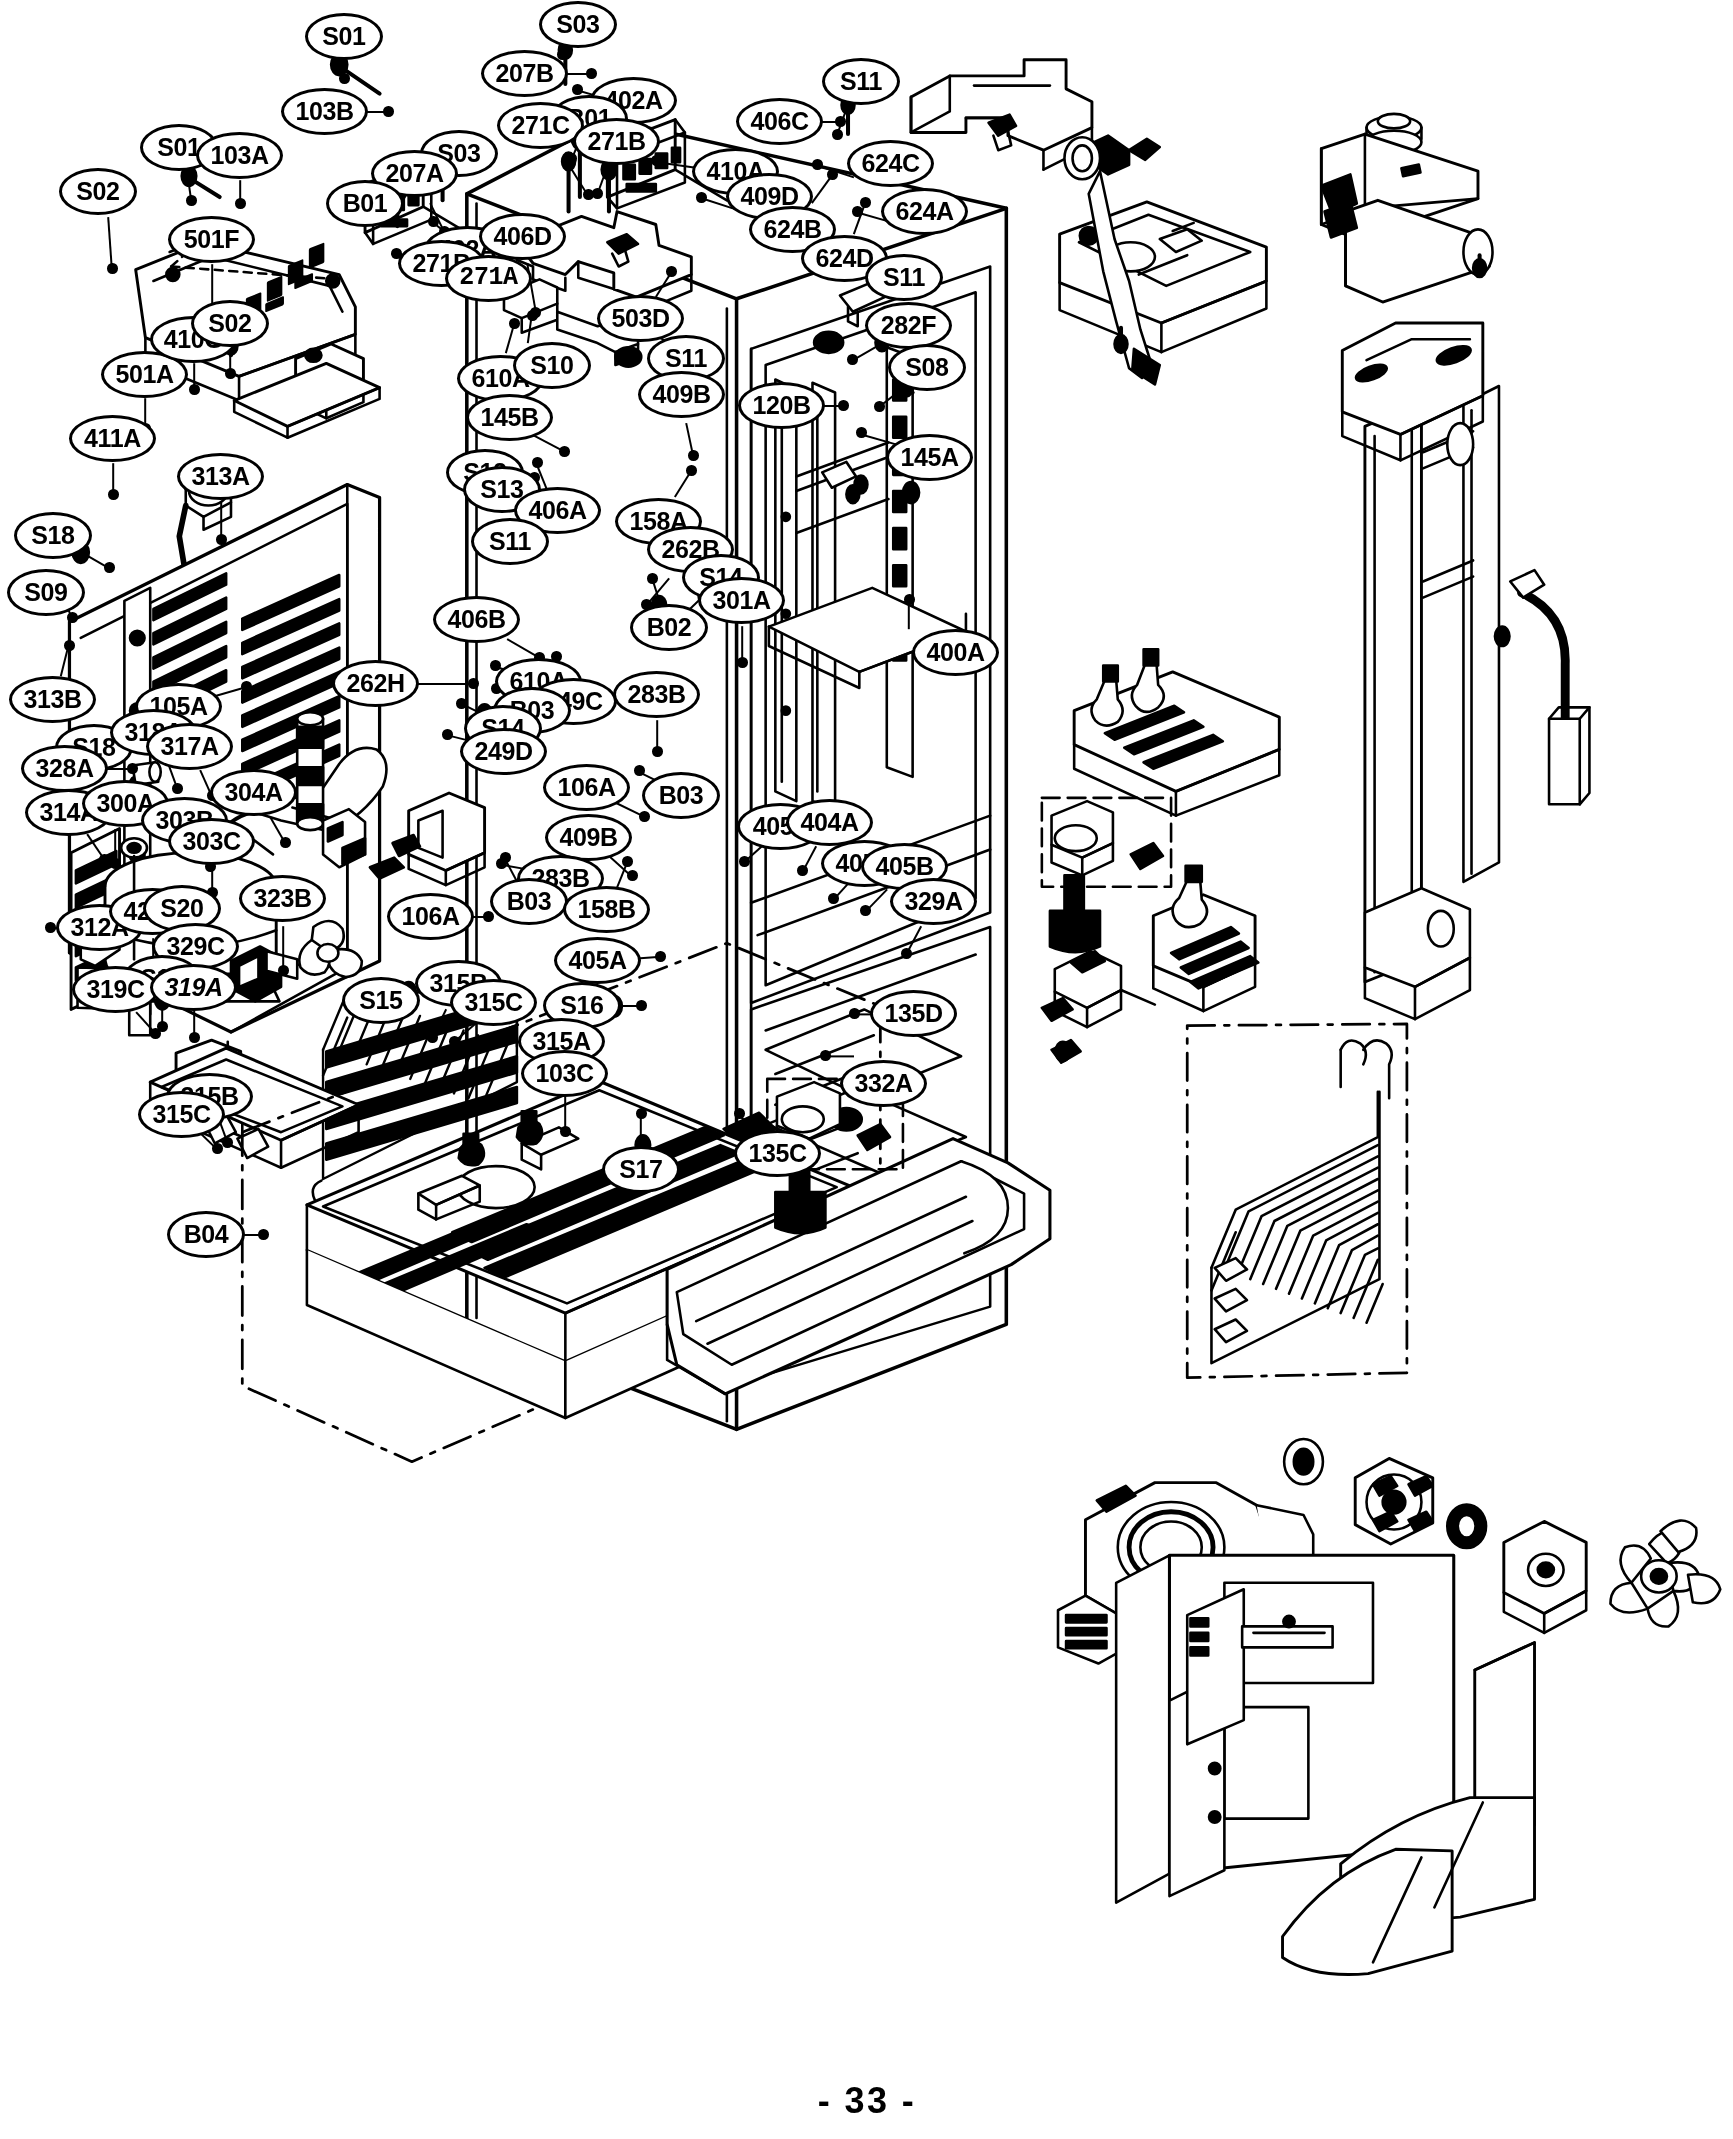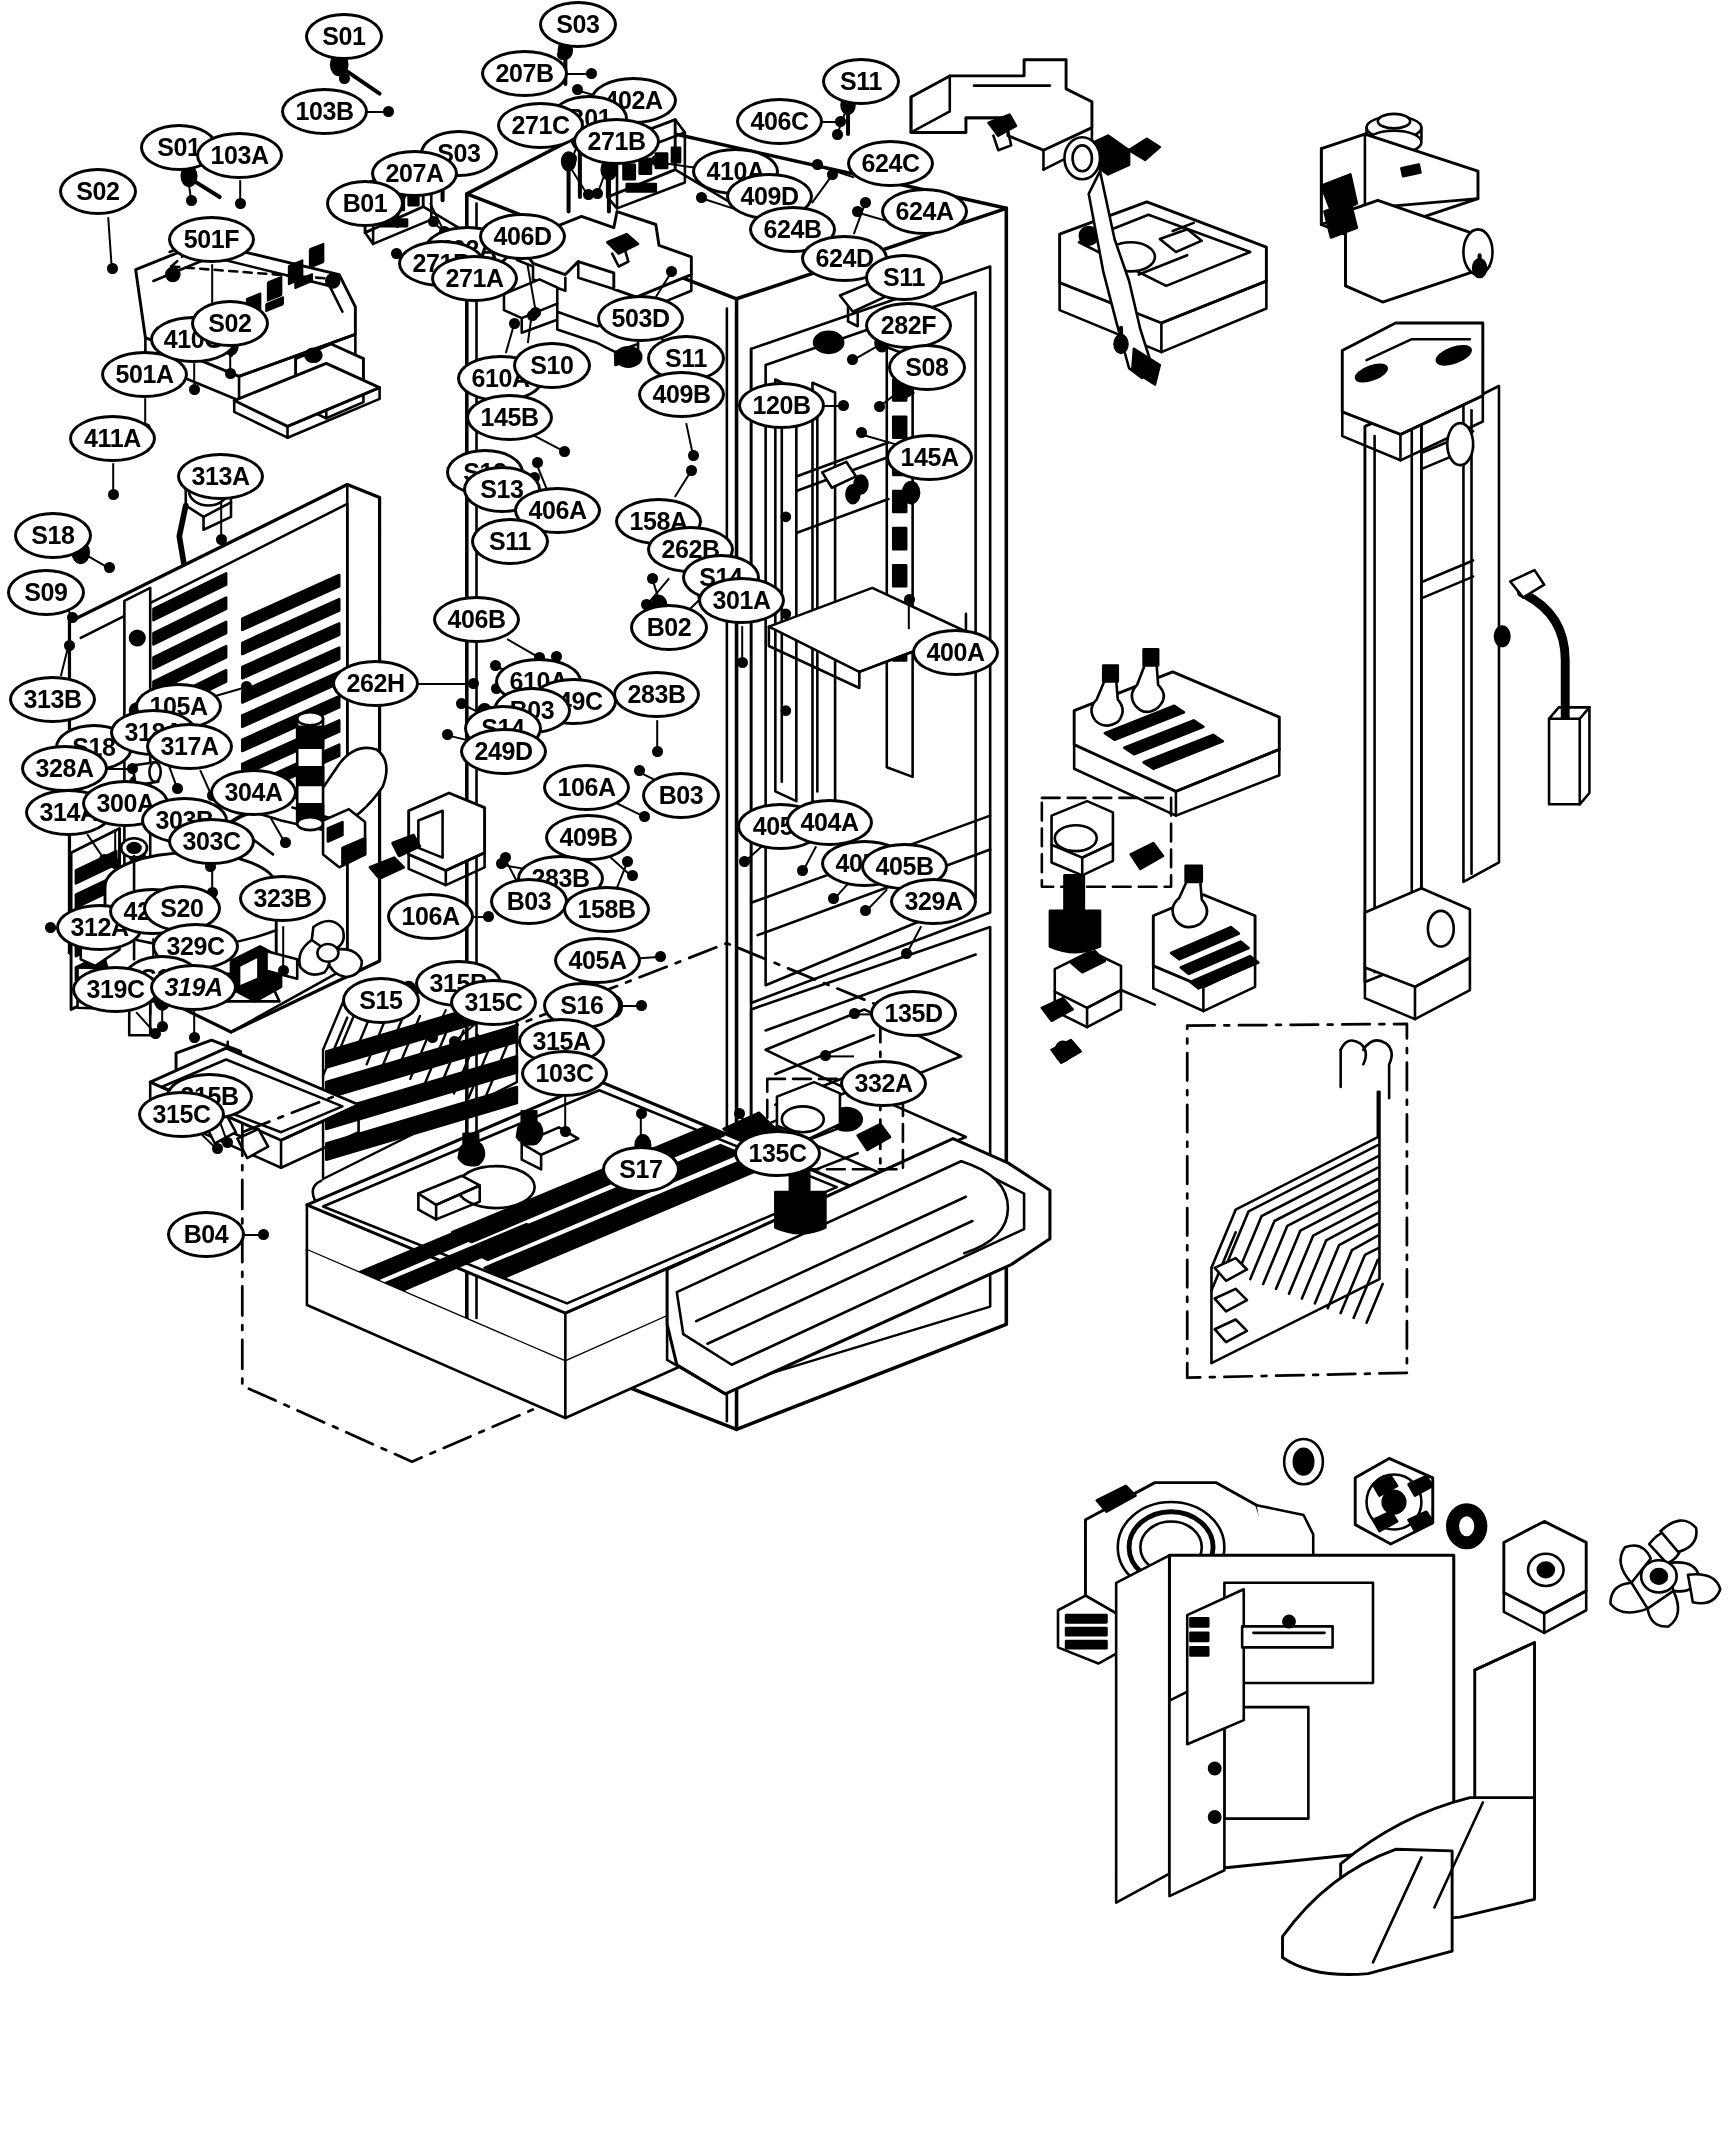--- a/index.html
+++ b/index.html
@@ -767,21 +767,21 @@
       <div class="dot" style="left: 396px; top: 253px;"></div>
       <div class="cal w4" style="left: 442px; top: 263px;">271B</div>
       <div class="lead" style="left: 854px; top: 233px; width: 32px; transform: rotate(-70deg);"></div>
       <div class="dot" style="left: 865px; top: 202px;"></div>
       <div class="cal w4" style="left: 845px; top: 258px;">624D</div>
       <div class="lead" style="left: 888px; top: 266px; width: 26px; transform: rotate(200deg);"></div>
       <div class="dot" style="left: 864px; top: 258px;"></div>
       <div class="cal" style="left: 904px; top: 277px;">S11</div>
       <div class="lead" style="left: 452px; top: 275px; width: 24px; transform: rotate(190deg);"></div>
       <div class="dot" style="left: 428px; top: 270px;"></div>
-      <div class="cal w4" style="left: 475px; top: 278px;">271A</div>
+      <div class="cal w4" style="left: 489px; top: 278px; font-family: Liberation Mono, monospace;">271A</div>
       <div class="lead" style="left: 882px; top: 342px; width: 34px; transform: rotate(150deg);"></div>
       <div class="dot" style="left: 852px; top: 359px;"></div>
       <div class="cal w4" style="left: 909px; top: 325px;">282F</div>
       <div class="lead" style="left: 904px; top: 386px; width: 32px; transform: rotate(142deg);"></div>
       <div class="dot" style="left: 879px; top: 406px;"></div>
       <div class="cal" style="left: 927px; top: 367px;">S08</div>
       <div class="lead" style="left: 506px; top: 352px; width: 31px; transform: rotate(-74deg);"></div>
       <div class="dot" style="left: 514px; top: 323px;"></div>
       <div class="cal w4" style="left: 501px; top: 378px;">610A</div>
       <div class="lead" style="left: 528px; top: 342px; width: 27.5px; transform: rotate(-82deg);"></div>
@@ -1010,14 +1010,15 @@
       <div class="dot" style="left: 194px; top: 389px;"></div>
       <div class="cal w4" style="left: 194px; top: 339px;">410G</div>
       <div class="lead" style="left: 230px; top: 346px; width: 27.5px; transform: rotate(90deg);"></div>
       <div class="dot" style="left: 230px; top: 373px;"></div>
       <div class="cal" style="left: 230px; top: 323px;">S02</div>
       <div class="lead" style="left: 113px; top: 462px; width: 32px; transform: rotate(90deg);"></div>
       <div class="dot" style="left: 113px; top: 494px;"></div>
       <div class="cal w4" style="left: 113px; top: 438px;">411A</div>
     </div>
 
+  <div id="pageno">- 33 -</div>
 </div>
 
 
 </body></html>

